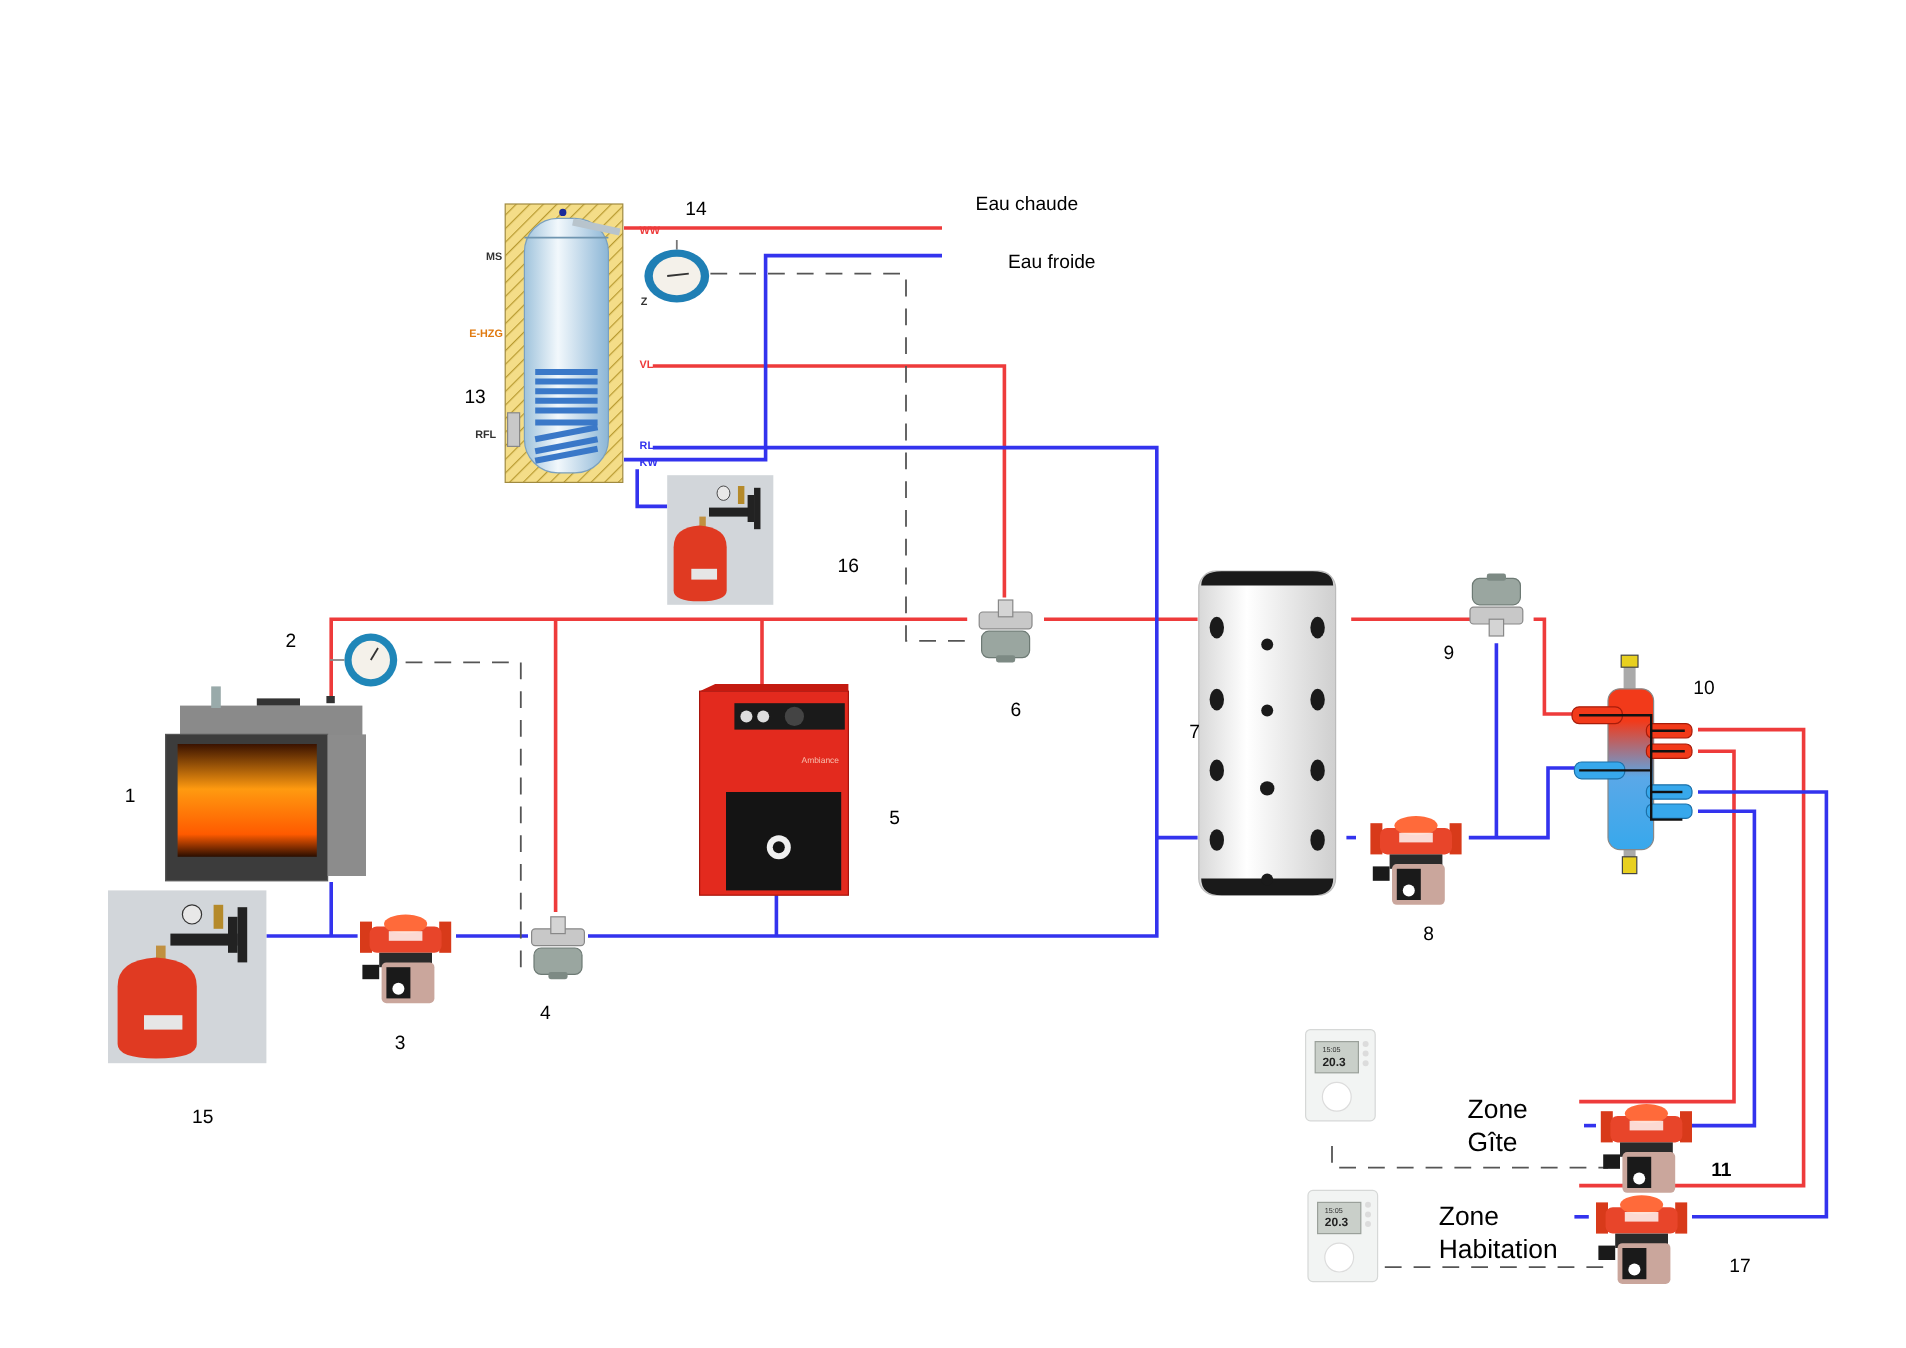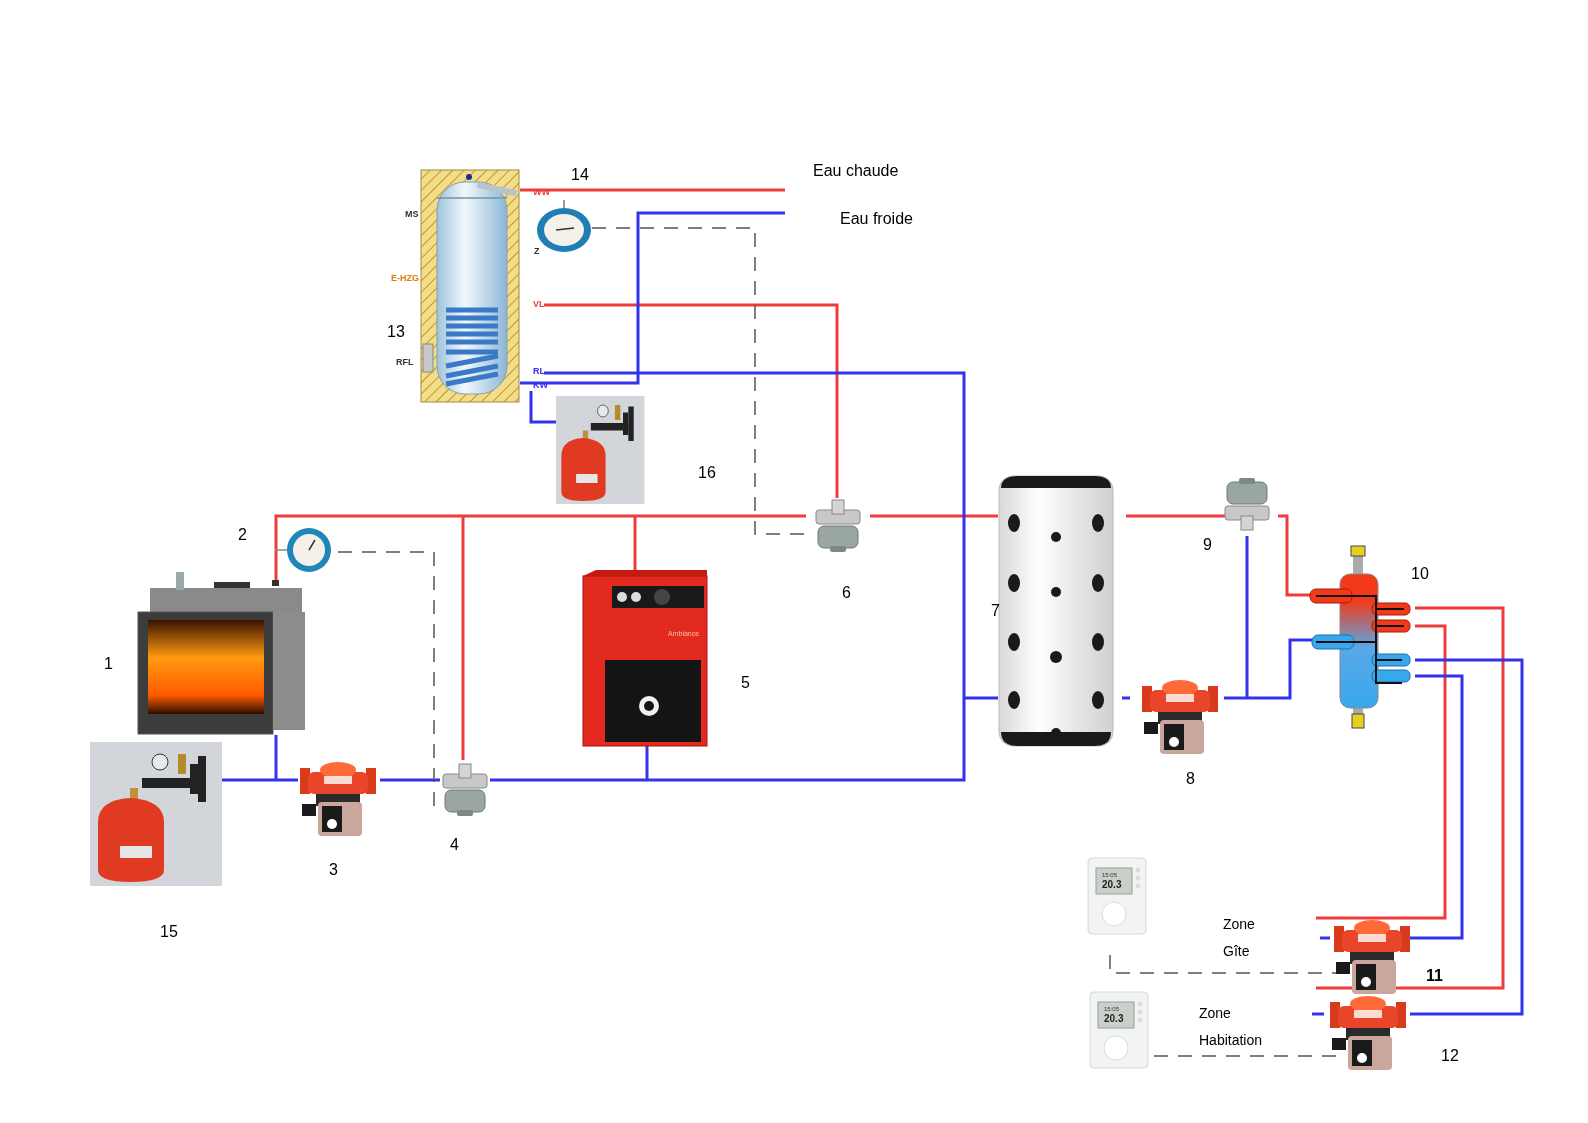--- a/index.html
+++ b/index.html
@@ -1,20 +1,20 @@
 <!DOCTYPE html>
 <html><head>
 <meta charset="utf-8">
 <style>
   html, body { margin: 0; padding: 0; background: #ffffff; }
   body { width: 1588px; height: 1123px; position: relative; overflow: hidden;
          font-family: "Liberation Sans", "DejaVu Sans", sans-serif; }
   #diagram { position: absolute; left: 0; top: 0; width: 1588px; height: 1123px; }
   .lbl { position: absolute; color: #000; font-size: 16px; line-height: 1; white-space: nowrap; }
-  .zone { position: absolute; font-size: 14px; line-height: 27px; color: #000; }
+  .zone { position: absolute; font-size: 22px; line-height: 27px; color: #000; }
   text { font-family: "Liberation Sans", "DejaVu Sans", sans-serif; }
 </style>
 </head>
 <body>
 
 <svg id="diagram" viewBox="0 0 1588 1123" xmlns="http://www.w3.org/2000/svg">
   <defs>
     <linearGradient id="tankGrad" x1="0" x2="1" y1="0" y2="0">
       <stop offset="0" stop-color="#9fc3dc"></stop>
       <stop offset="0.4" stop-color="#f2f8fc"></stop>
@@ -279,21 +279,21 @@
 <div class="lbl" style="left:238px;top:527px;">2</div>
 <div class="lbl" style="left:329px;top:862px;">3</div>
 <div class="lbl" style="left:450px;top:837px;">4</div>
 <div class="lbl" style="left:741px;top:675px;">5</div>
 <div class="lbl" style="left:842px;top:585px;">6</div>
 <div class="lbl" style="left:991px;top:603px;">7</div>
 <div class="lbl" style="left:1186px;top:771px;">8</div>
 <div class="lbl" style="left:1203px;top:537px;">9</div>
 <div class="lbl" style="left:1411px;top:566px;">10</div>
 <div class="lbl" style="left:1426px;top:968px;font-weight:bold;">11</div>
-<div class="lbl" style="left:1441px;top:1048px;">12</div>
+<div class="lbl" style="left:1441px;top:1048px;">17</div>
 <div class="lbl" style="left:387px;top:324px;">13</div>
 <div class="lbl" style="left:571px;top:167px;">14</div>
 <div class="lbl" style="left:148px;top:924px;margin-left:12px;">15</div>
 <div class="lbl" style="left:698px;top:465px;">16</div>
 
 <div class="zone" style="left:1223px;top:911px;">
   <div>Zone</div>
   <div>Gîte</div>
 </div>
 <div class="zone" style="left:1199px;top:1000px;">

